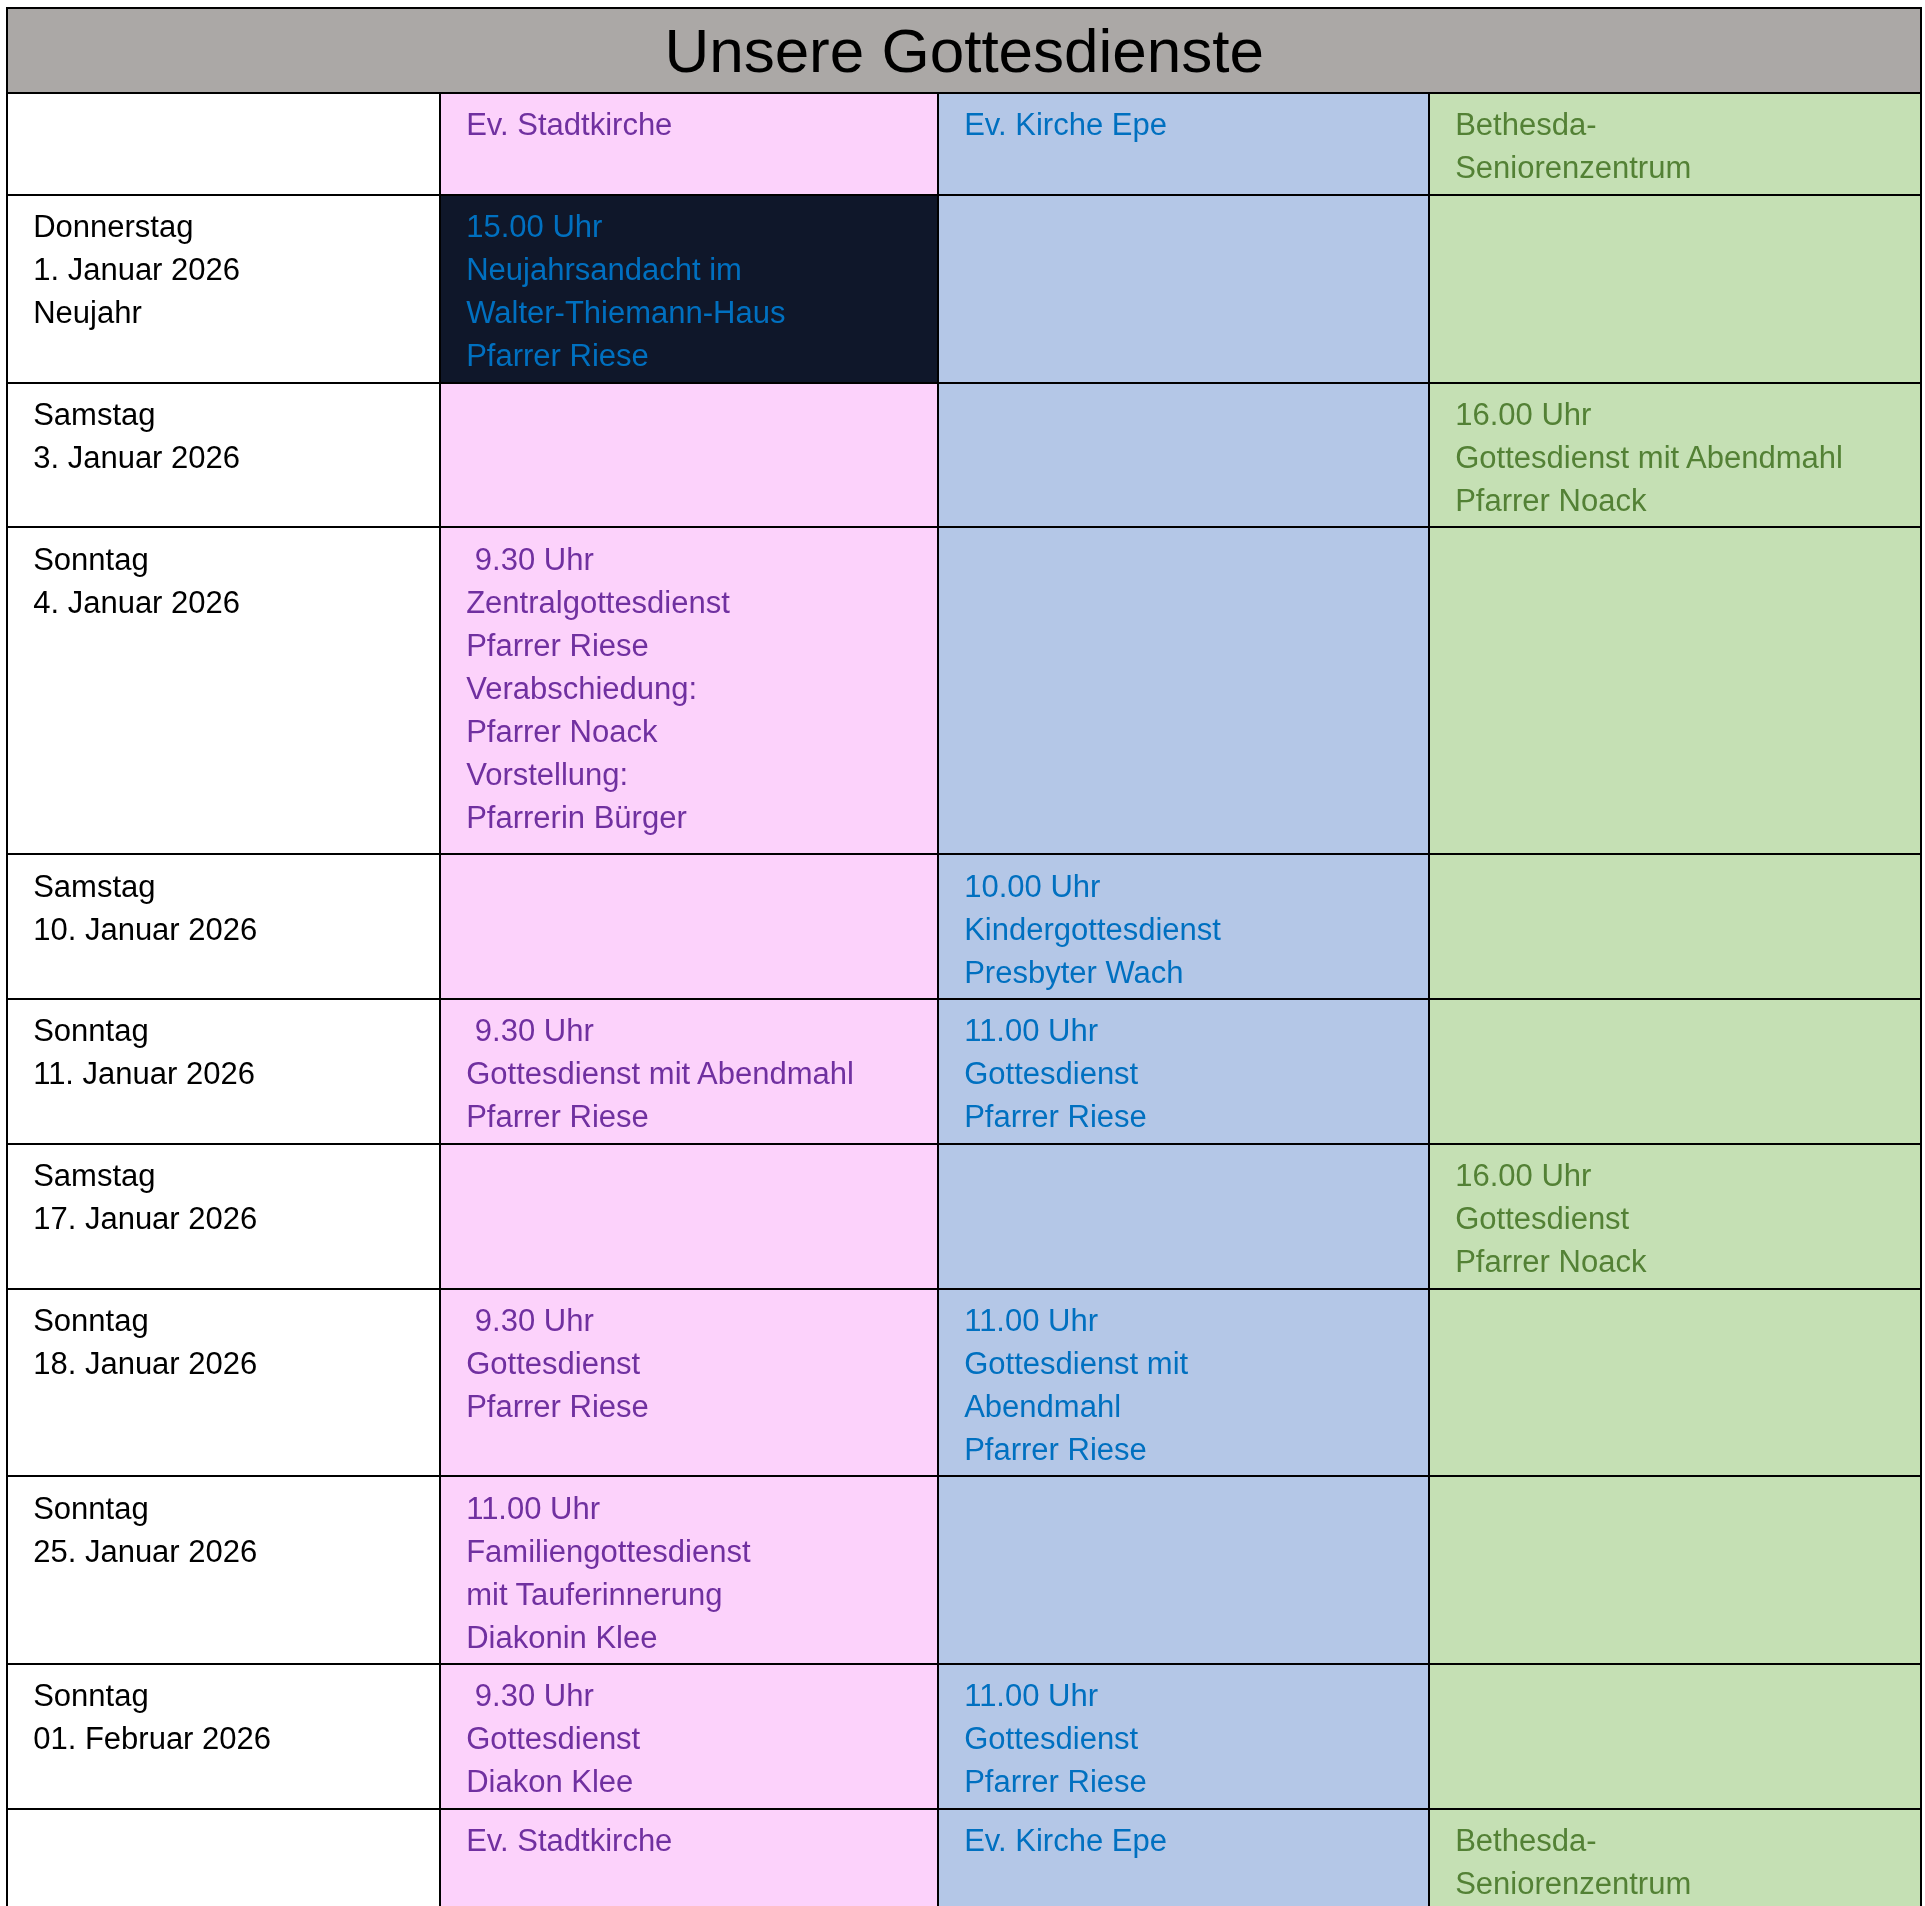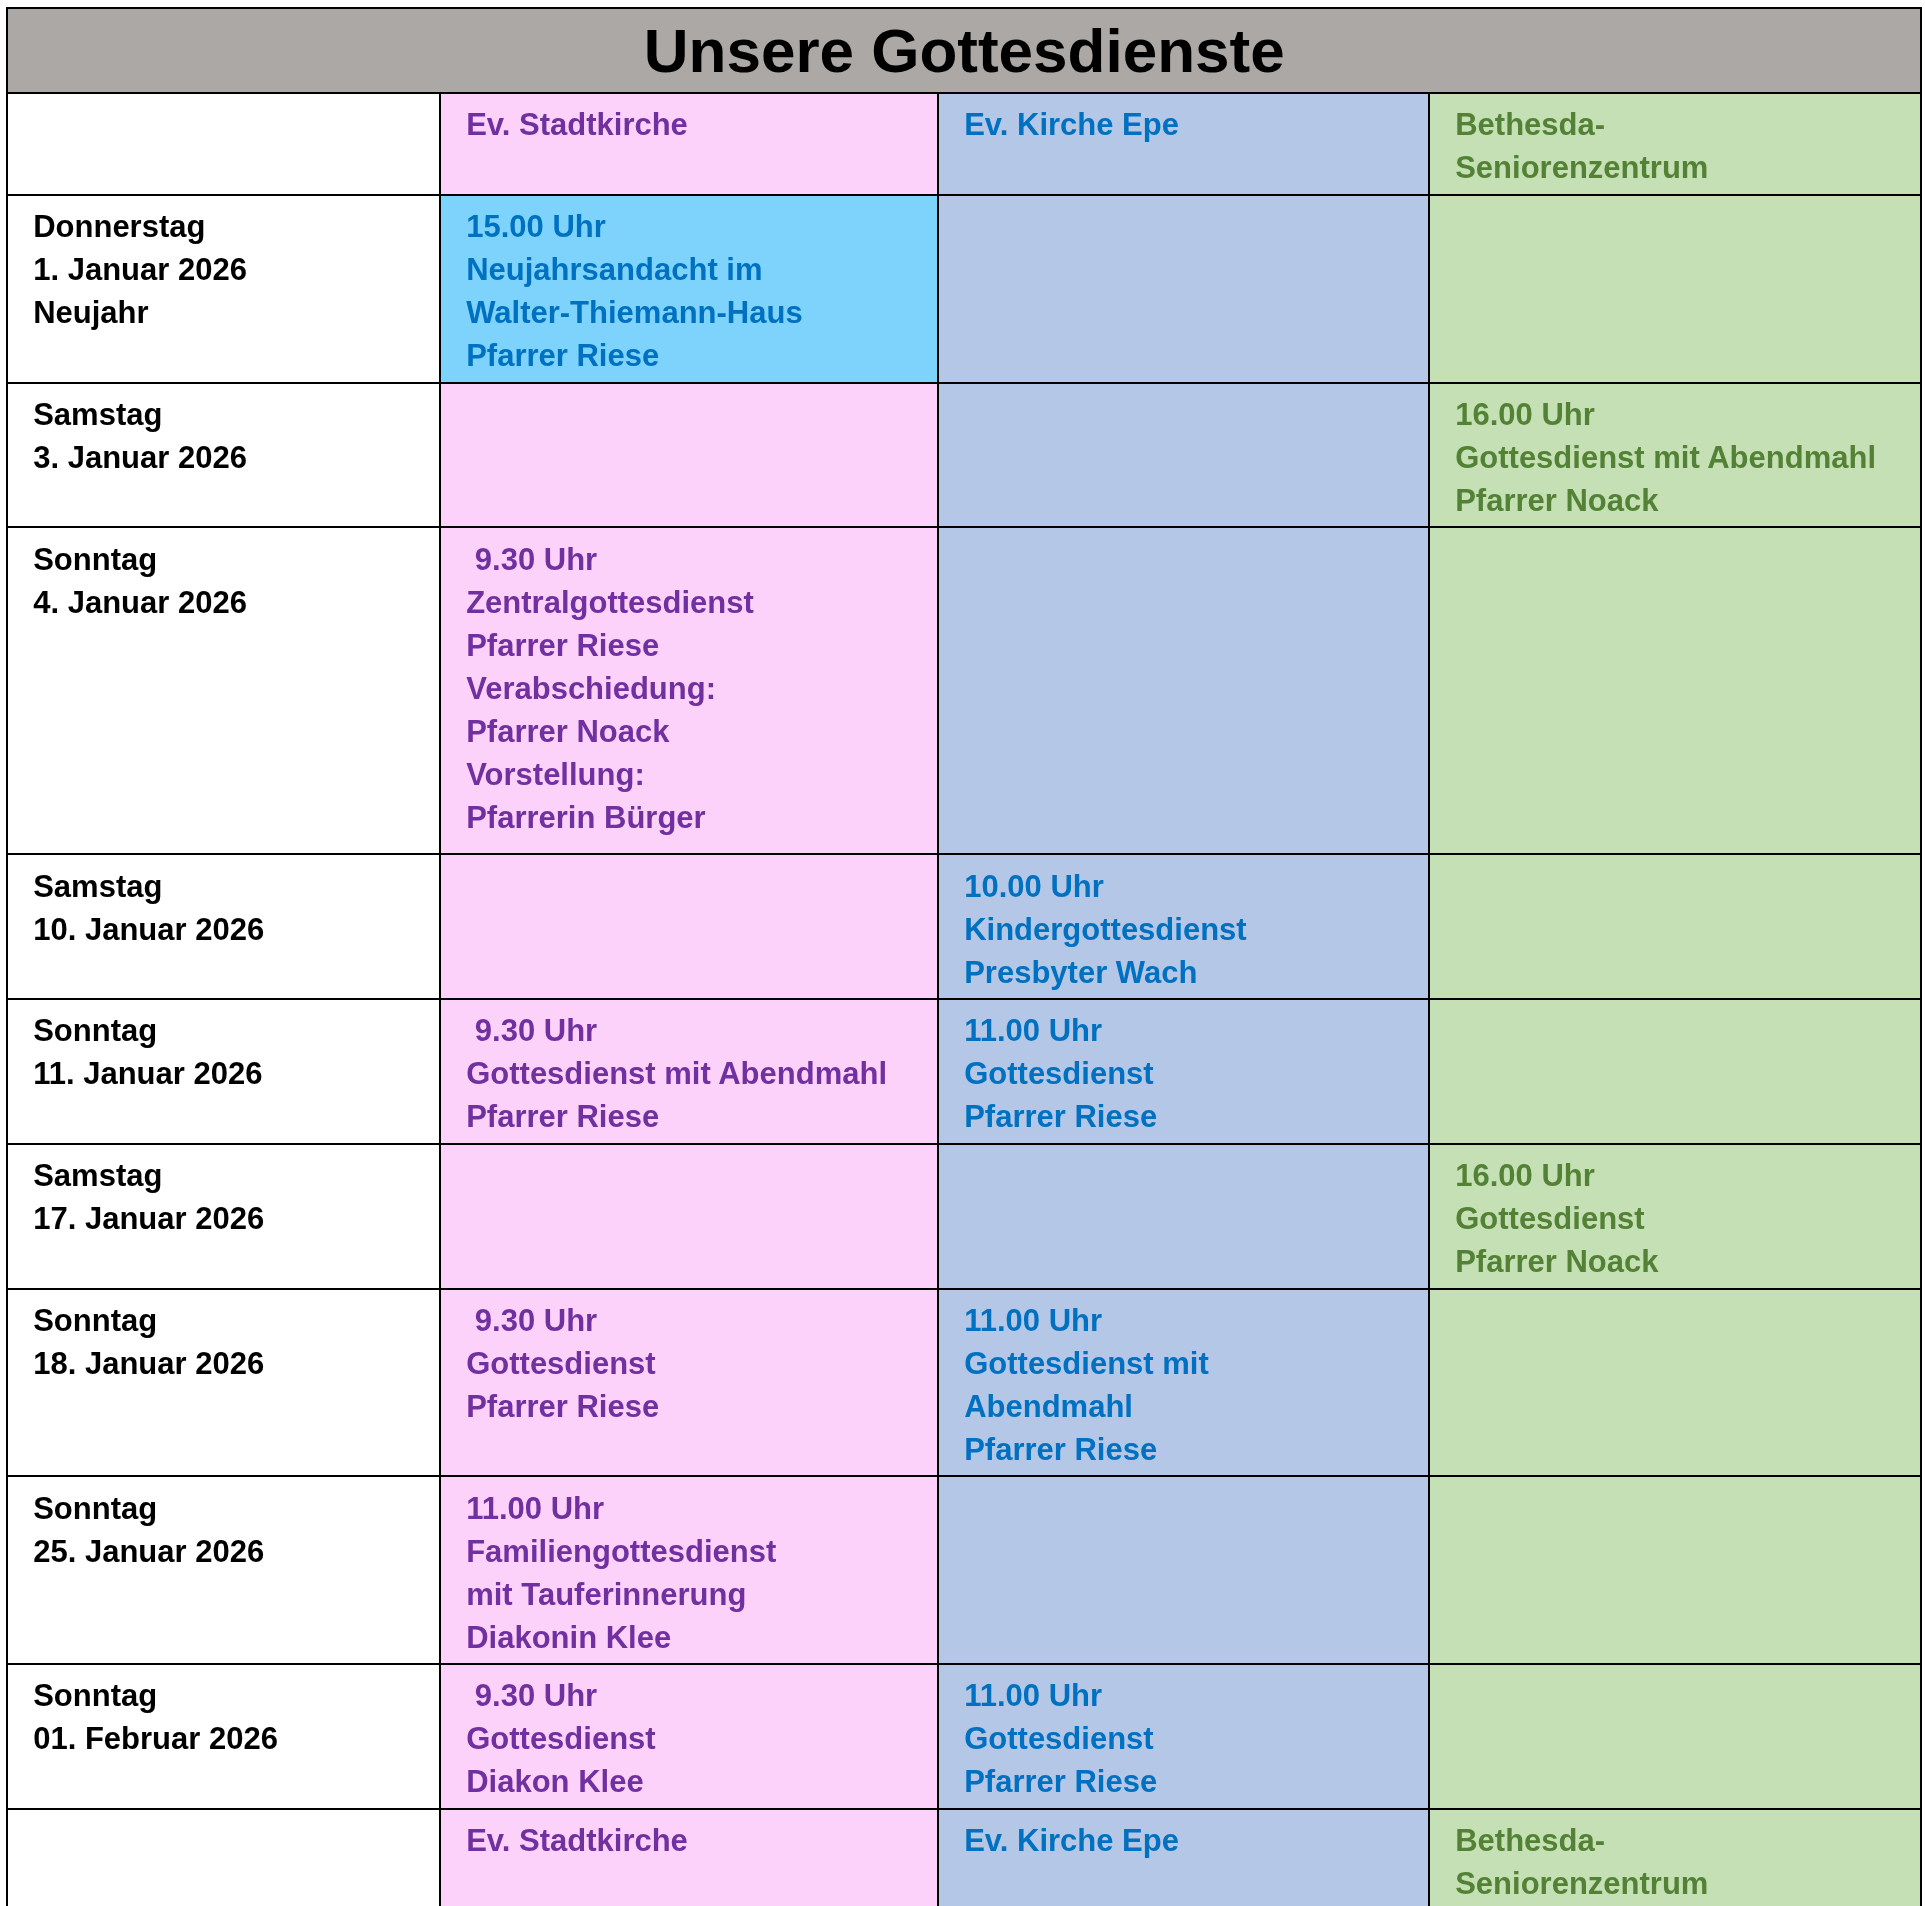--- a/index.html
+++ b/index.html
@@ -18,21 +18,21 @@
   table.schedule {
     border-collapse: collapse;
     table-layout: fixed;
     width: 1913px;
   }
   td {
     border: 2.3px solid #000000;
     vertical-align: top;
     box-sizing: border-box;
     padding: 9.2px 18.5px 4.6px 25px;
-    font-weight: bold;
+    font-weight: normal;
     font-size: 31px;
     line-height: 43px;
     white-space: pre-wrap;
     overflow: hidden;
     color: #000000;
     background: #ffffff;
   }
   td.title-cell {
     text-align: center;
     vertical-align: middle;
@@ -74,21 +74,21 @@
       <td style="color: rgb(112, 48, 160); background-color: rgb(252, 210, 251);">Ev. Stadtkirche</td>
       <td style="color: rgb(0, 112, 192); background-color: rgb(180, 199, 231);">Ev. Kirche Epe</td>
       <td style="color: rgb(83, 129, 53); background-color: rgb(197, 224, 180);">Bethesda-
 Seniorenzentrum</td>
     </tr>
 
     <tr class="rh-4">
       <td style="color: rgb(0, 0, 0); background-color: rgb(255, 255, 255);">Donnerstag
 1. Januar 2026
 Neujahr</td>
-      <td style="color: rgb(0, 112, 192); background-color: #7dd3fc;">15.00 Uhr
+      <td style="color: rgb(0, 112, 192); background-color: #0f172a;">15.00 Uhr
 Neujahrsandacht im
 Walter-Thiemann-Haus
 Pfarrer Riese</td>
       <td style="color: rgb(0, 112, 192); background-color: rgb(180, 199, 231);"></td>
       <td style="color: rgb(83, 129, 53); background-color: rgb(197, 224, 180);"></td>
     </tr>
 
     <tr class="rh-3">
       <td style="color: rgb(0, 0, 0); background-color: rgb(255, 255, 255);">Samstag
 3. Januar 2026</td>

